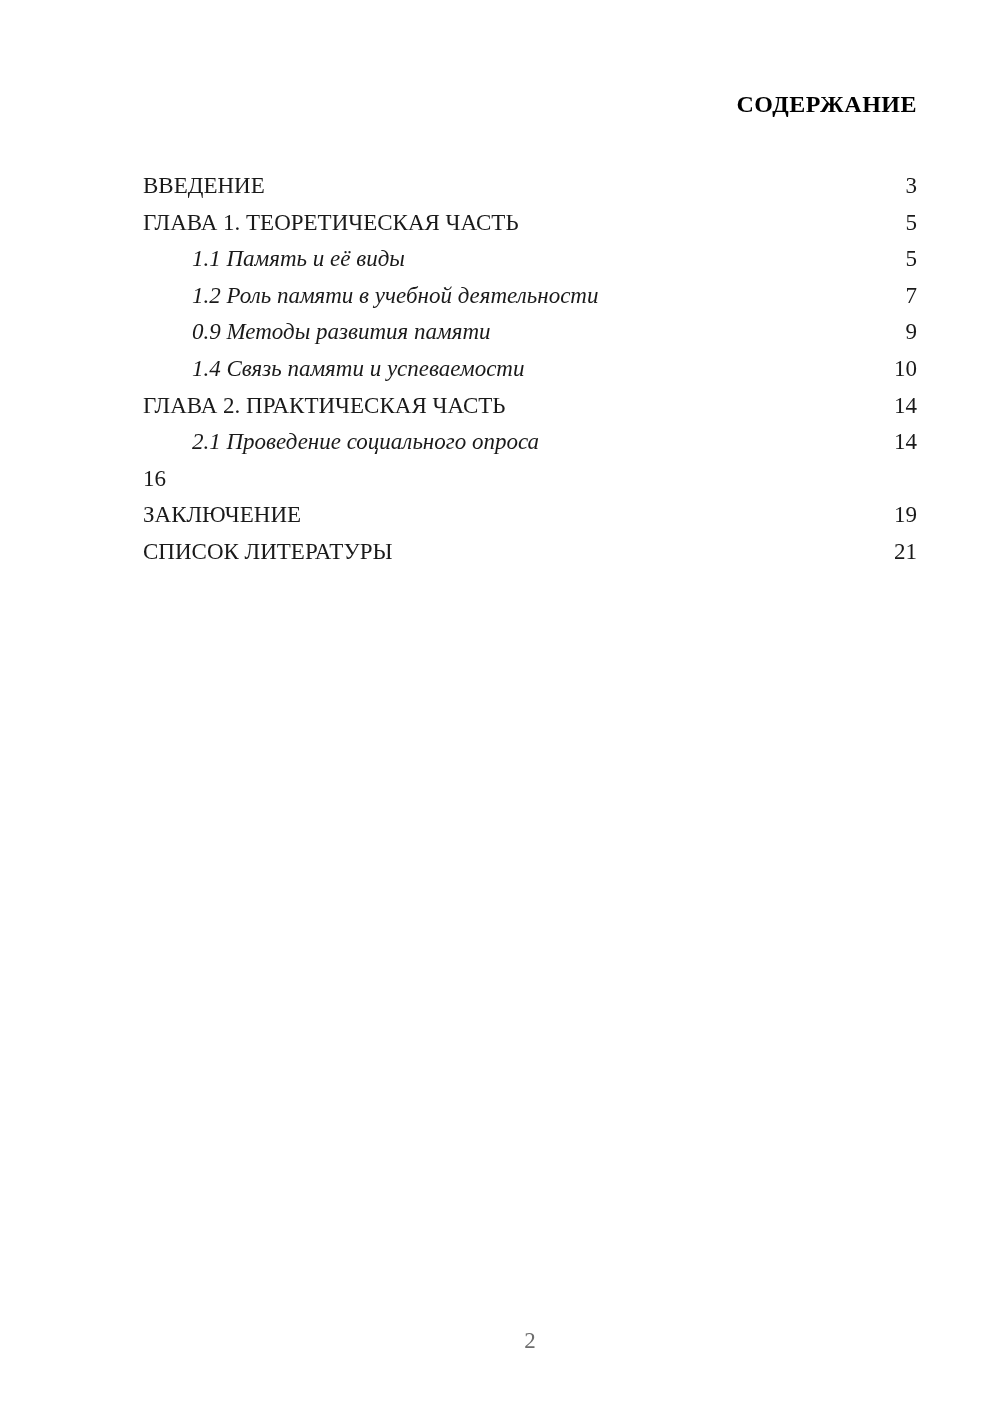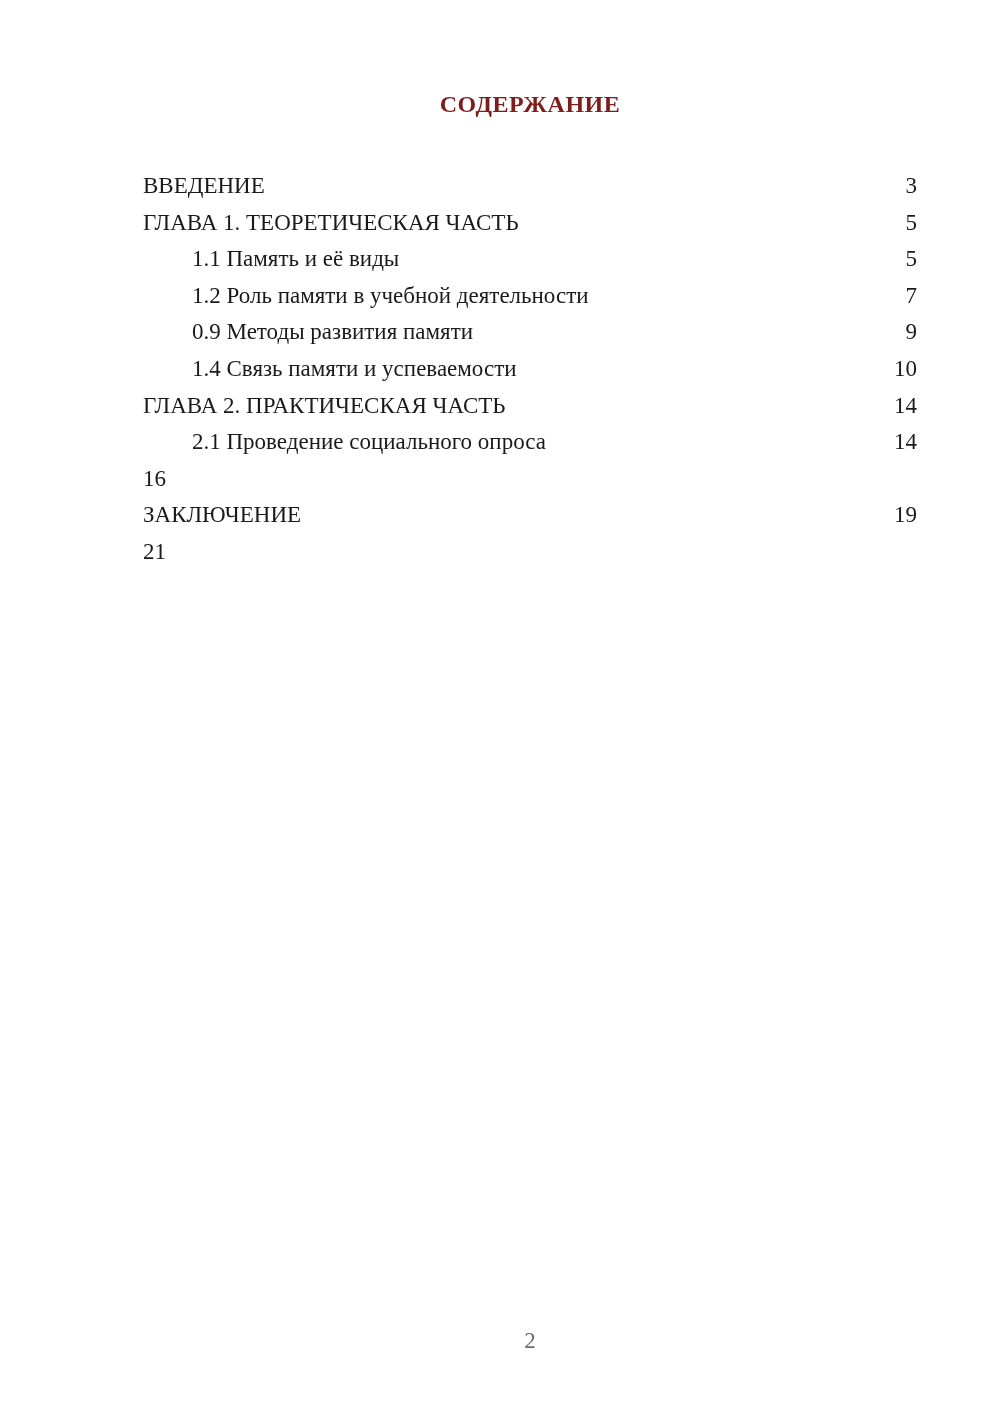--- a/index.html
+++ b/index.html
@@ -15,25 +15,25 @@
     font-family: "Liberation Serif", "DejaVu Serif", serif;
     color: #1a1a1a;
     overflow: hidden;
   }
   
   .doc-title {
     position: absolute;
     top: 88px;
     left: 143px;
     width: 774px;
-    text-align: center;
+    text-align: right;
     font-size: 24px;
     font-weight: bold;
     letter-spacing: 0.5px;
-    color: #7f1d1d;
+    color: #000000;
     line-height: 32px;
   }
   .toc {
     position: absolute;
     top: 168px;
     left: 143px;
     width: 774px;
   }
   .toc-row {
     display: flex;
@@ -42,20 +42,21 @@
     height: 36.6px;
     font-size: 23px;
     line-height: 36.6px;
     white-space: nowrap;
   }
   .toc-row .toc-label {
     color: #1a1a1a;
   }
   .toc-row.level-1 .toc-label {
     padding-left: 49px;
+    font-style: italic;
   }
   .toc-row .toc-page {
     color: #1a1a1a;
     text-align: right;
   }
   .footer-pagenum {
     position: absolute;
     top: 1326px;
     left: 143px;
     width: 774px;
@@ -106,19 +107,20 @@
       <span class="toc-page">14</span>
     </div>
       <div class="toc-row level-1">
       <span class="toc-page">16</span>
     </div>
       <div class="toc-row level-0">
       <span class="toc-label">ЗАКЛЮЧЕНИЕ</span>
       <span class="toc-page">19</span>
     </div>
       <div class="toc-row level-0">
+      <span class="toc-label">СПИСОК ЛИТЕРАТУРЫ</span>
       <span class="toc-page">21</span>
     </div>
     </div>
 
   <div class="footer-pagenum">2</div>
 
 </div>
 
 </body></html>

